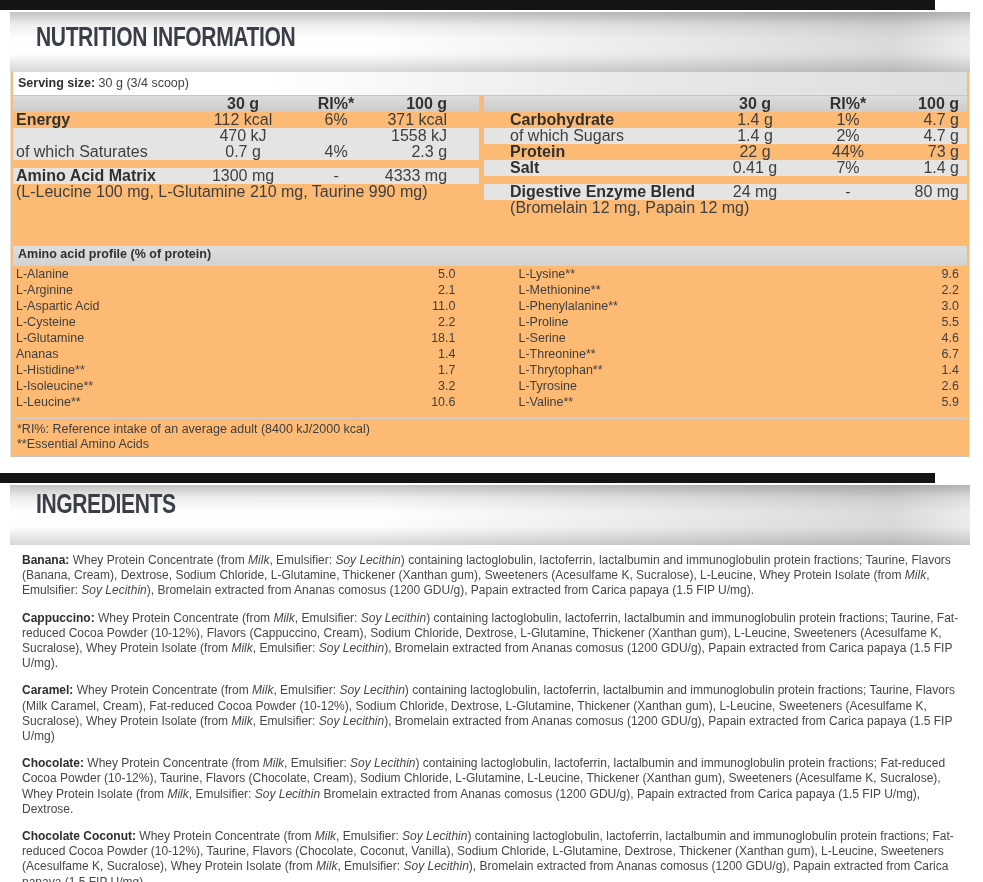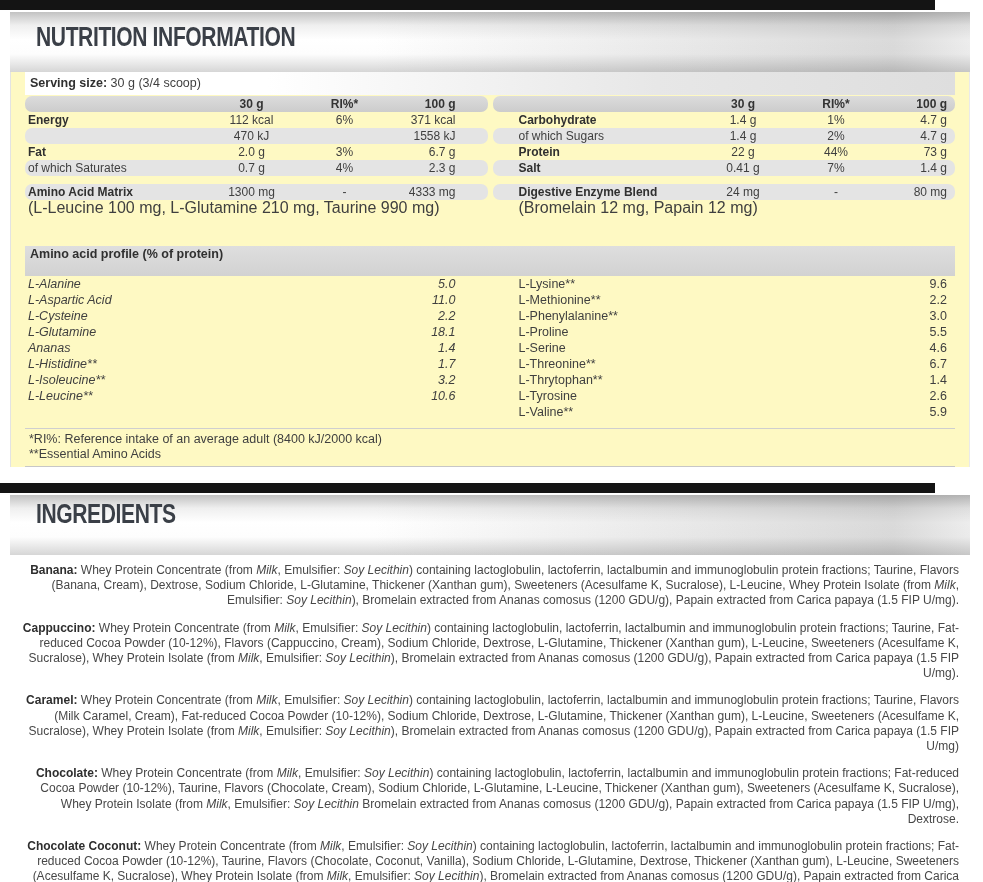--- a/index.html
+++ b/index.html
@@ -22,68 +22,68 @@
   }
   .section-title {
     font-weight:bold; font-size:27px; letter-spacing:-0.5px; color:#3a3f47;
     transform:scaleX(0.78); transform-origin:0 50%;
     margin-left:26px; white-space:nowrap; padding-top:4px;
   }
   .ribbon.nutri .section-title { padding-top:10px; }
 
   
   .panel {
-    margin-left:10px; width:960px; background:#fef9c3;
+    margin-left:10px; width:960px; background:#fdba74;
     border-left:1px solid #e3e3e3; border-right:1px solid #eaeaea;
-    padding:0 14px;
+    padding:0 2px;
   }
   .serving-row {
     height:23px; line-height:23px; padding-left:5px; font-size:12.5px;
     background:linear-gradient(to right,#ffffff 0%,#ffffff 26%,#e7e7e7 68%,#dedede 100%);
     margin-bottom:1px;
   }
   .serving-row b { color:#303030; }
   .cols { display:flex; gap:5px; }
   .col { flex:1; }
   .col.left  .row { padding-left:3px;  padding-right:32px; }
   .col.right .row { padding-left:26px; padding-right:8px; }
   .row {
-    display:flex; height:16px; line-height:16px; font-size:12px; border-radius:7px;
+    display:flex; height:16px; line-height:16px; font-size:16px; 
   }
   .row .lab  { flex:1; white-space:nowrap; overflow:hidden; }
   .row .c30  { width:120px; text-align:center; }
   .row .ri   { width:66px;  text-align:center; }
   .row .c100 { width:78px;  text-align:right; }
   .row.hdr   { background:linear-gradient(to bottom,#dcdcdc,#cccccc); font-weight:bold; color:#333; }
   .row.g     { background:#e4e4e4; }
   .row .b    { font-weight:bold; color:#303030; }
   .gap-sm { height:8px; }
   .gap-md { height:30px; }
   .note-row { height:16px; line-height:16px; font-size:16px; padding-left:3px; white-space:nowrap; }
   .col.right .note-row { padding-left:26px; }
   .amino-hdr {
-    height:30px; line-height:16px; font-size:12.5px; font-weight:bold; color:#303030;
+    height:20px; line-height:16px; font-size:12.5px; font-weight:bold; color:#303030;
     background:linear-gradient(to bottom,#dedede,#d2d2d2); padding-left:5px;
   }
   .arow { display:flex; height:16px; line-height:16px; font-size:12.5px; }
-  .col.left  .arow { padding-left:3px;  padding-right:32px;font-style:italic; }
+  .col.left  .arow { padding-left:3px;  padding-right:32px; }
   .col.right .arow { padding-left:26px; padding-right:8px; }
   .arow .an { flex:1; }
   .arow .av { width:60px; text-align:right; }
   .footnotes {
     margin-top:8px; border-top:1px solid #cfcfcf; border-bottom:1px solid #c7c7c7;
     padding:3px 0 4px 4px; font-size:12.5px; line-height:15px;
   }
 
   
   .ingredients-section { margin-top:16px; }
   .ingredients-body { padding:8px 24px 0 22px; width:983px; }
   .ingredients-body p {
     font-size:12px; line-height:15.2px; color:#474747; margin-bottom:12px;
-    text-align:right;
+    text-align:left;
   }
   .ingredients-body p b { color:#2e2e2e; }
 </style>
 </head>
 <body>
 
 <div class="nutrition-section">
   <div class="top-bar"></div>
   <div class="ribbon nutri">
     <div class="section-title">NUTRITION INFORMATION</div>
@@ -106,26 +106,20 @@
           <span class="c30">112 kcal</span>
           <span class="ri">6%</span>
           <span class="c100">371 kcal</span>
         </div>
         <div class="row g">
           <span class="lab"></span>
           <span class="c30">470 kJ</span>
           <span class="ri"></span>
           <span class="c100">1558 kJ</span>
         </div>
-        <div class="row">
-          <span class="lab b">Fat</span>
-          <span class="c30">2.0 g</span>
-          <span class="ri">3%</span>
-          <span class="c100">6.7 g</span>
-        </div>
         <div class="row g">
           <span class="lab">of which Saturates</span>
           <span class="c30">0.7 g</span>
           <span class="ri">4%</span>
           <span class="c100">2.3 g</span>
         </div>
         <div class="gap-sm"></div>
         <div class="row g">
           <span class="lab b">Amino Acid Matrix</span>
           <span class="c30">1300 mg</span>
@@ -179,20 +173,24 @@
 
     <div class="gap-md"></div>
     <div class="amino-hdr">Amino acid profile (% of protein)</div>
 
     <div class="cols">
       <div class="col left">
         <div class="arow">
             <span class="an">L-Alanine</span>
             <span class="av">5.0</span>
           </div>
+        <div class="arow g">
+            <span class="an">L-Arginine</span>
+            <span class="av">2.1</span>
+          </div>
         <div class="arow">
             <span class="an">L-Aspartic Acid</span>
             <span class="av">11.0</span>
           </div>
         <div class="arow g">
             <span class="an">L-Cysteine</span>
             <span class="av">2.2</span>
           </div>
         <div class="arow">
             <span class="an">L-Glutamine</span>

